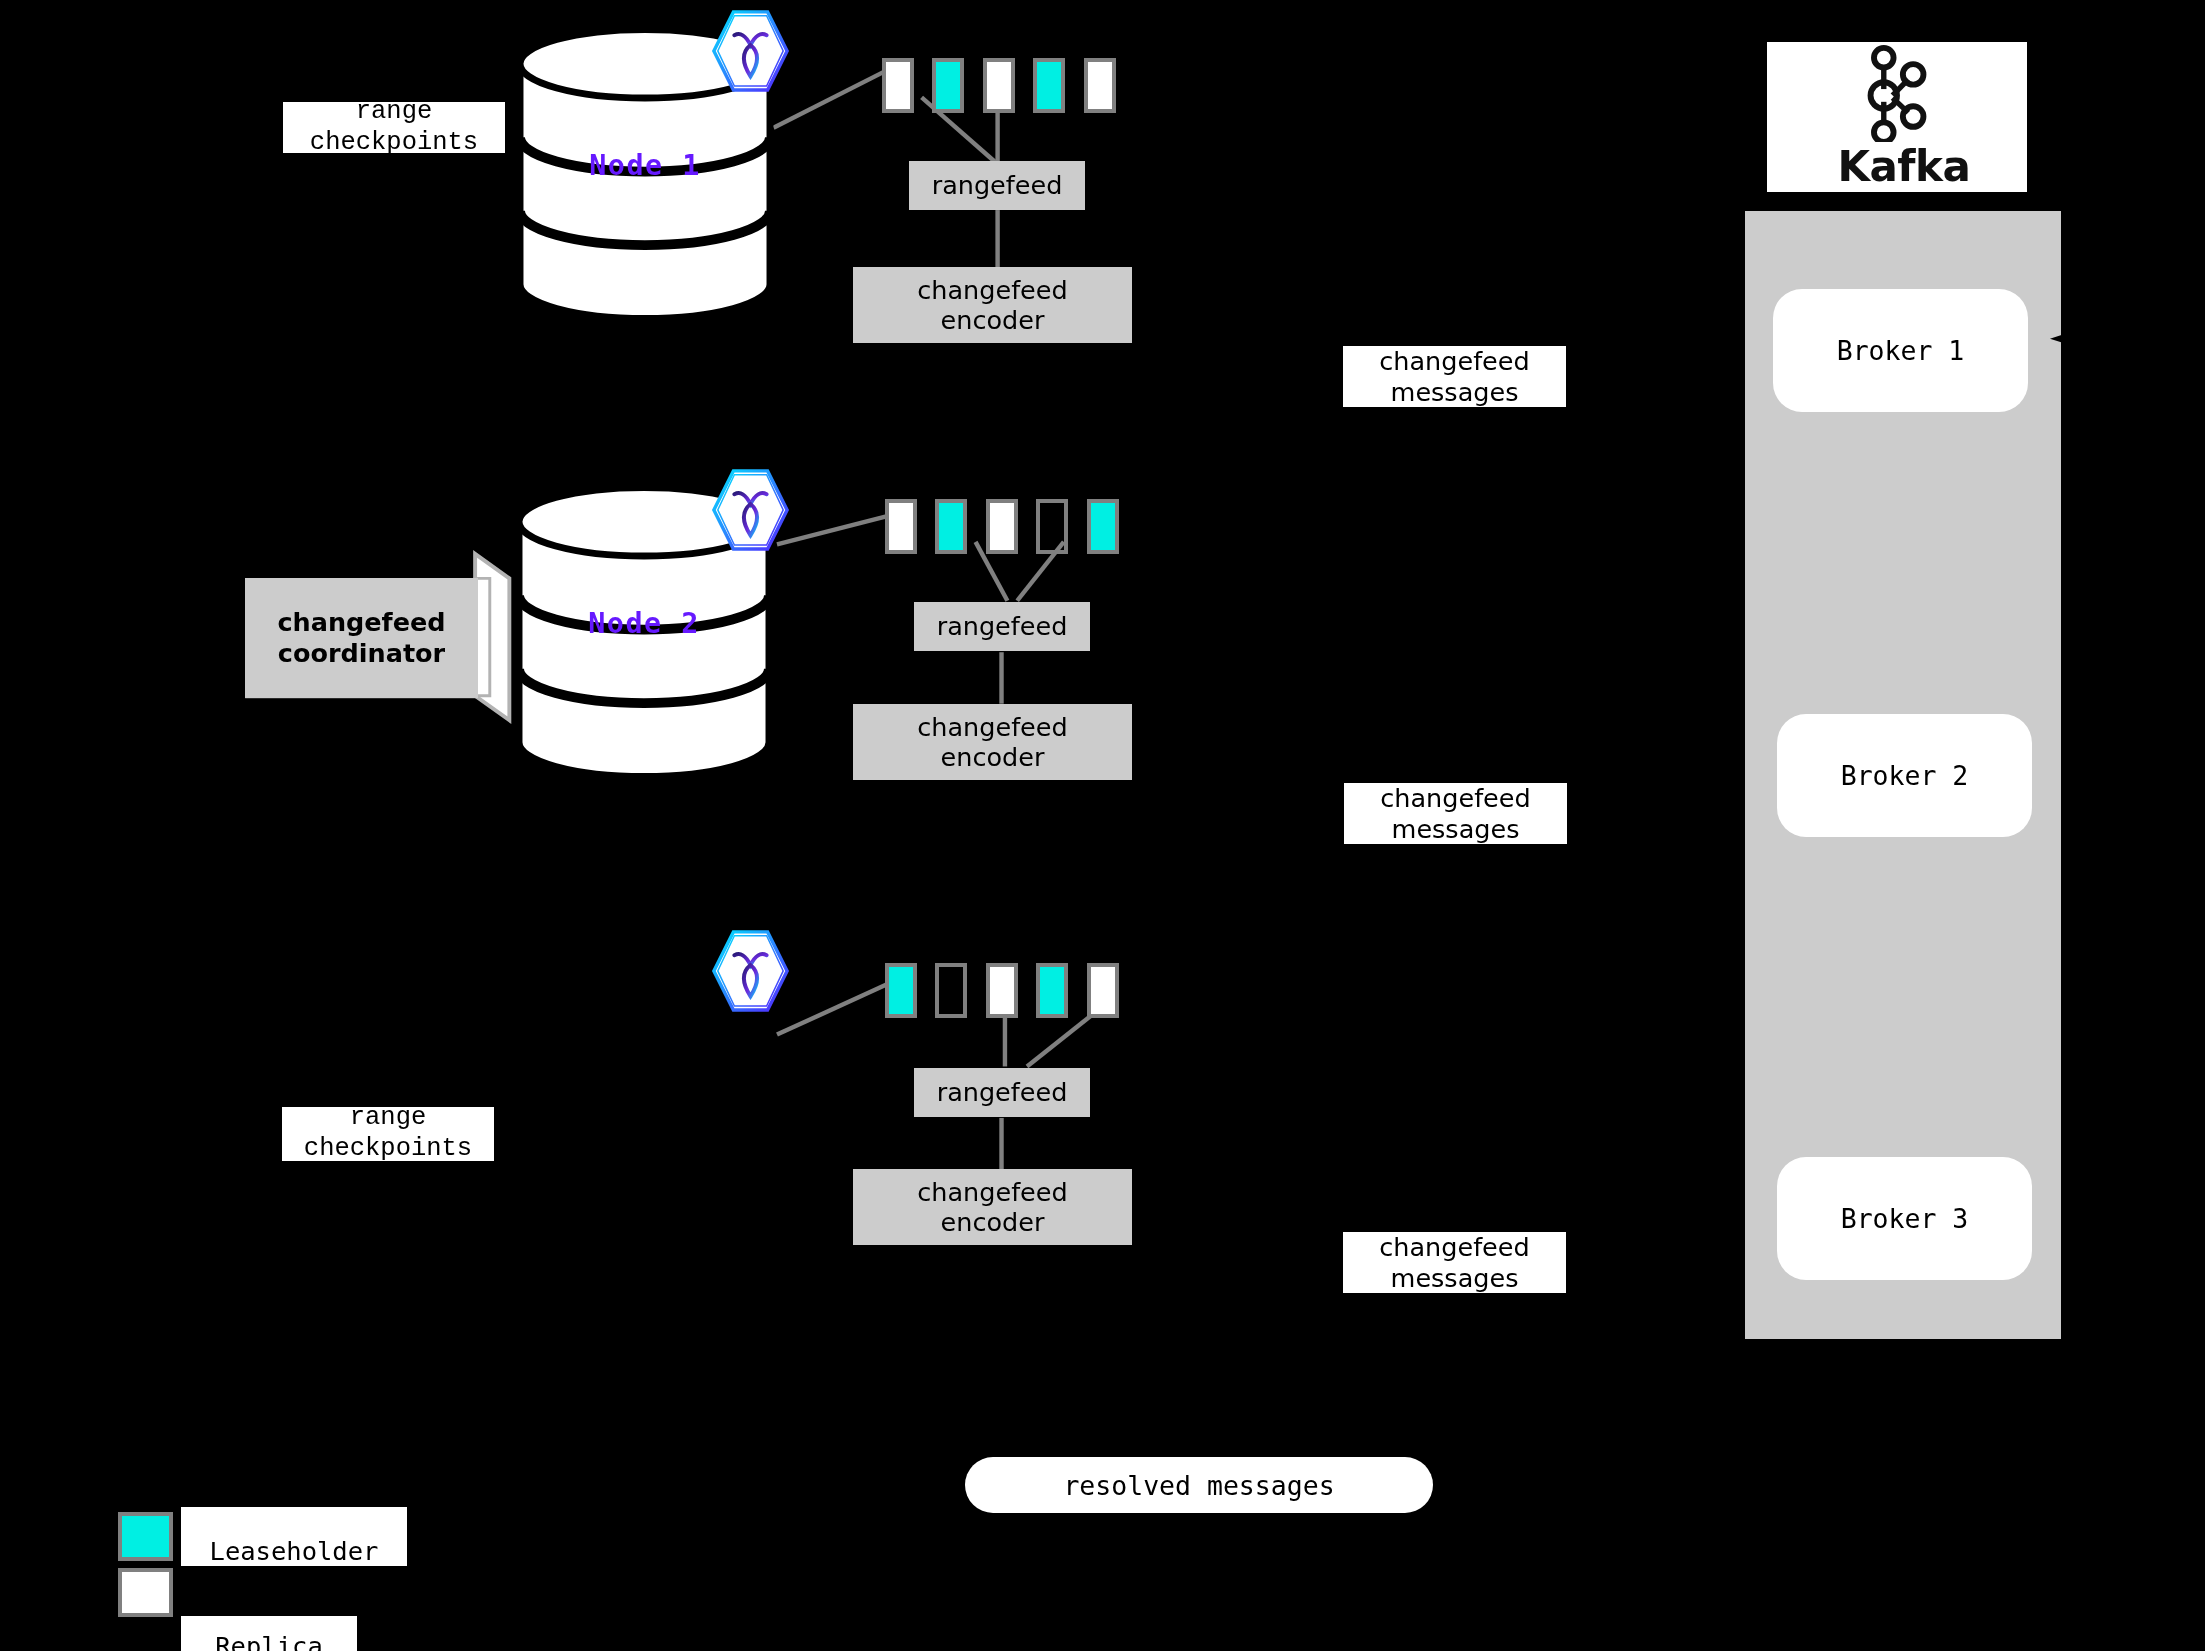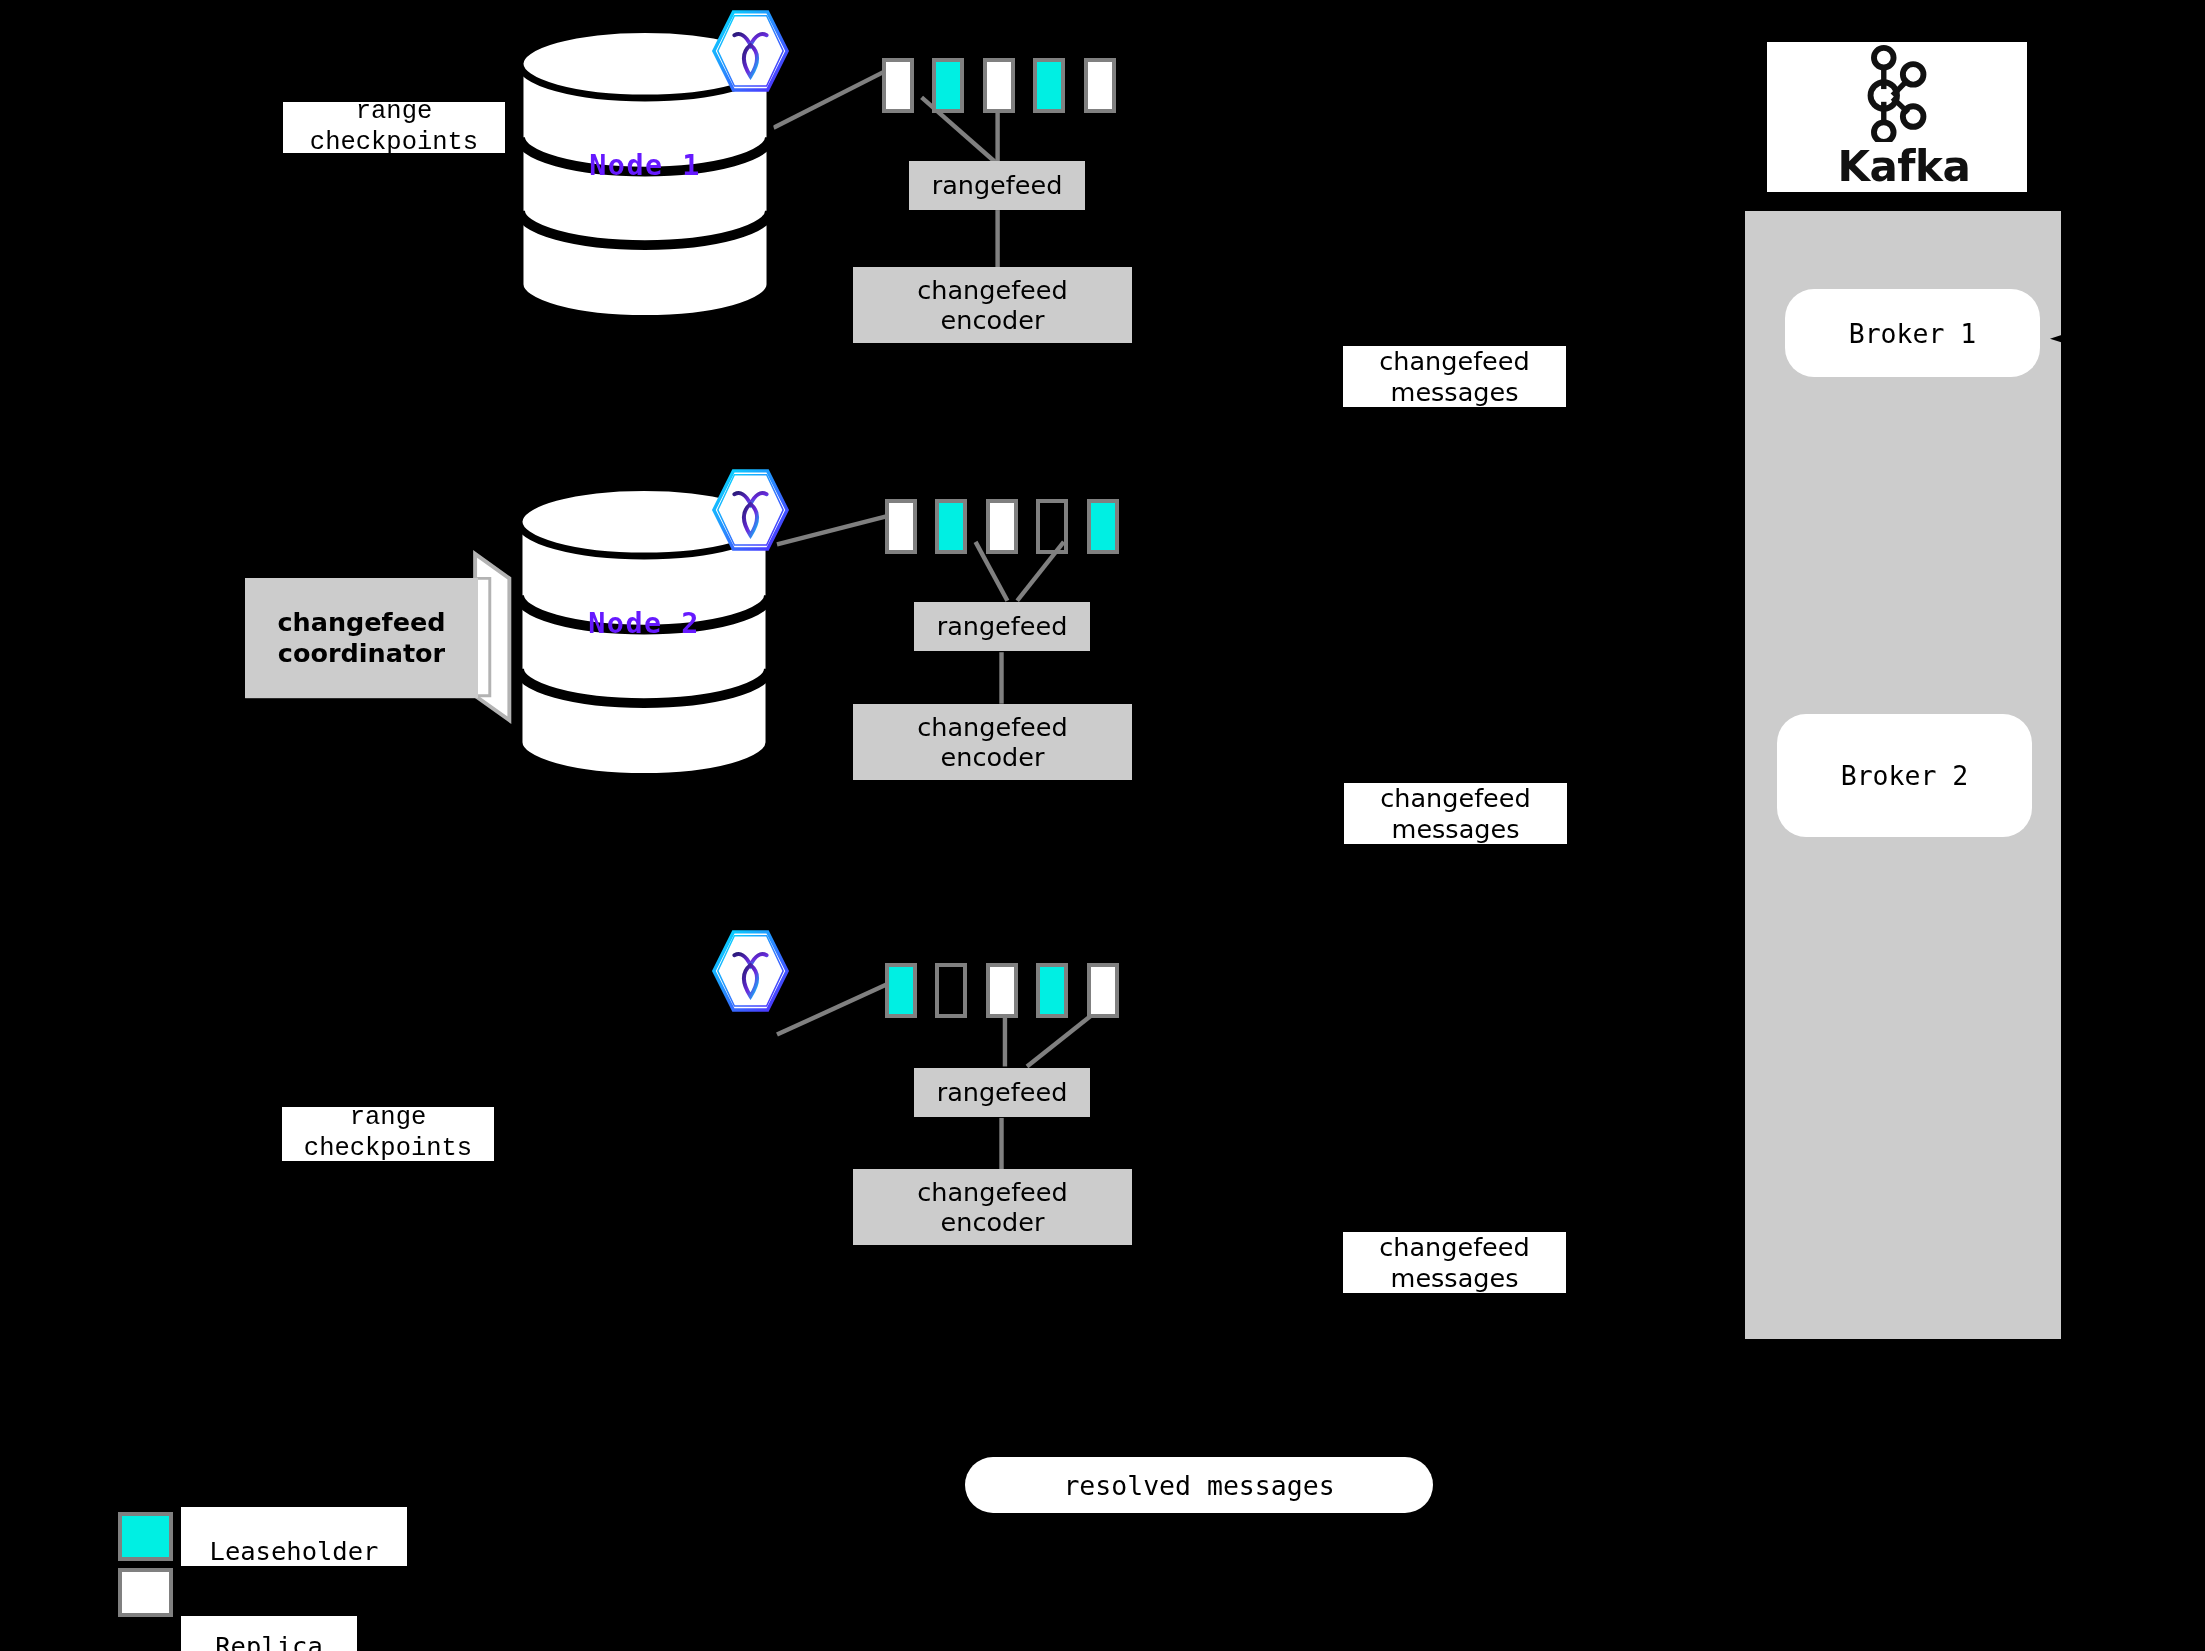--- a/index.html
+++ b/index.html
@@ -402,26 +402,29 @@
         <circle cx="38" cy="105" r="27"></circle>
         <circle cx="38" cy="180" r="20"></circle>
         <circle cx="98" cy="62" r="21"></circle>
         <circle cx="98" cy="148" r="21"></circle>
       </g>
     </svg>
     <span class="kafka-word" style="margin-left:13.7px;">Kafka</span>
   </div>
 
   <div id="kafka-panel" style="left:1745px; top:211px; width:316px; height:1128px;">
-    <div class="broker" style="left:40px; top:78px; width:255px; height:88px;">
+    <div class="broker" style="left:28px; top:78px; width:255px; height:123px;">
       <span>Broker 1</span>
     </div>
     <div class="broker" style="left:32px; top:503px; width:255px; height:123px;">
       <span>Broker 2</span>
     </div>
+    <div class="broker" style="left:32px; top:946px; width:255px; height:123px;">
+      <span>Broker 3</span>
+    </div>
   </div>
 
   <svg class="abs" style="left:2049px; top:328px; width:29px; height:29px;" viewBox="0 0 60 60" xmlns="http://www.w3.org/2000/svg">
     <polygon points="2,22 40,10 40,34" fill="#000000"></polygon>
   </svg>
 
   <div id="resolved-pill" style="left:965px; top:1457px; width:468px; height:56px;">
     <span>resolved messages</span>
   </div>
 

